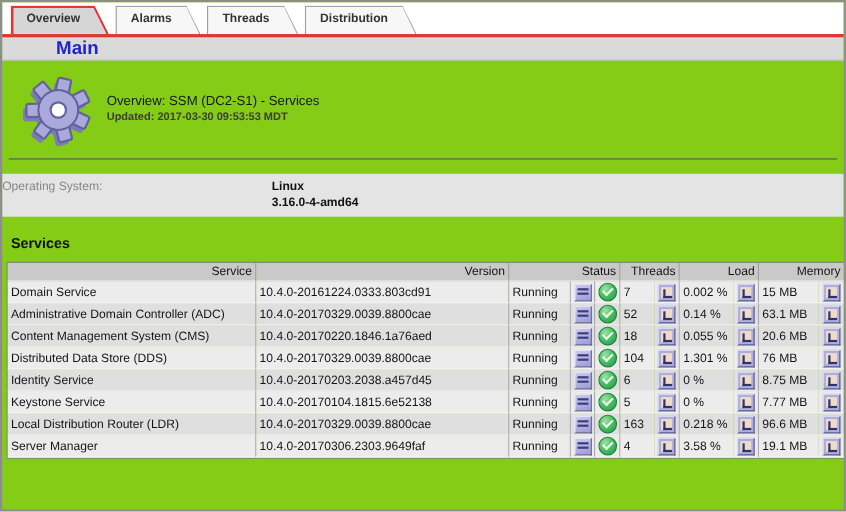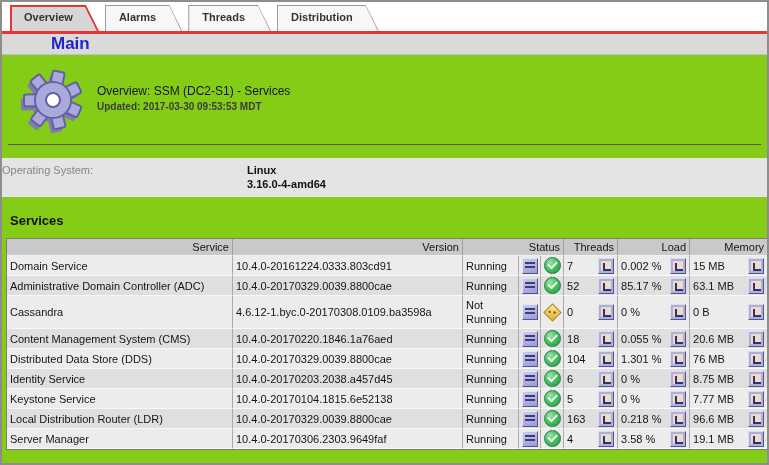--- a/index.html
+++ b/index.html
@@ -187,36 +187,23 @@
           <td class="icc"><span class="icon ic-chart"></span></td>
         </tr>
         <tr class="even">
           <td class="svc">Administrative Domain Controller (ADC)</td>
           <td class="ver">10.4.0-20170329.0039.8800cae</td>
           <td class="st">Running</td>
           <td class="icc"><span class="icon ic-report"></span></td>
           <td class="icc"><span class="icon ic-ok"></span></td>
           <td class="num">52</td>
           <td class="icc"><span class="icon ic-chart"></span></td>
-          <td class="num">85.17 %</td>
+          <td class="num">0.14 %</td>
           <td class="icc"><span class="icon ic-chart"></span></td>
           <td class="num">63.1 MB</td>
-          <td class="icc"><span class="icon ic-chart"></span></td>
-        </tr>
-        <tr class="odd">
-          <td class="svc">Cassandra</td>
-          <td class="ver">4.6.12-1.byc.0-20170308.0109.ba3598a</td>
-          <td class="st">Not Running</td>
-          <td class="icc"><span class="icon ic-report"></span></td>
-          <td class="icc"><span class="icon ic-warn"></span></td>
-          <td class="num">0</td>
-          <td class="icc"><span class="icon ic-chart"></span></td>
-          <td class="num">0 %</td>
-          <td class="icc"><span class="icon ic-chart"></span></td>
-          <td class="num">0 B</td>
           <td class="icc"><span class="icon ic-chart"></span></td>
         </tr>
         <tr class="even">
           <td class="svc">Content Management System (CMS)</td>
           <td class="ver">10.4.0-20170220.1846.1a76aed</td>
           <td class="st">Running</td>
           <td class="icc"><span class="icon ic-report"></span></td>
           <td class="icc"><span class="icon ic-ok"></span></td>
           <td class="num">18</td>
           <td class="icc"><span class="icon ic-chart"></span></td>

